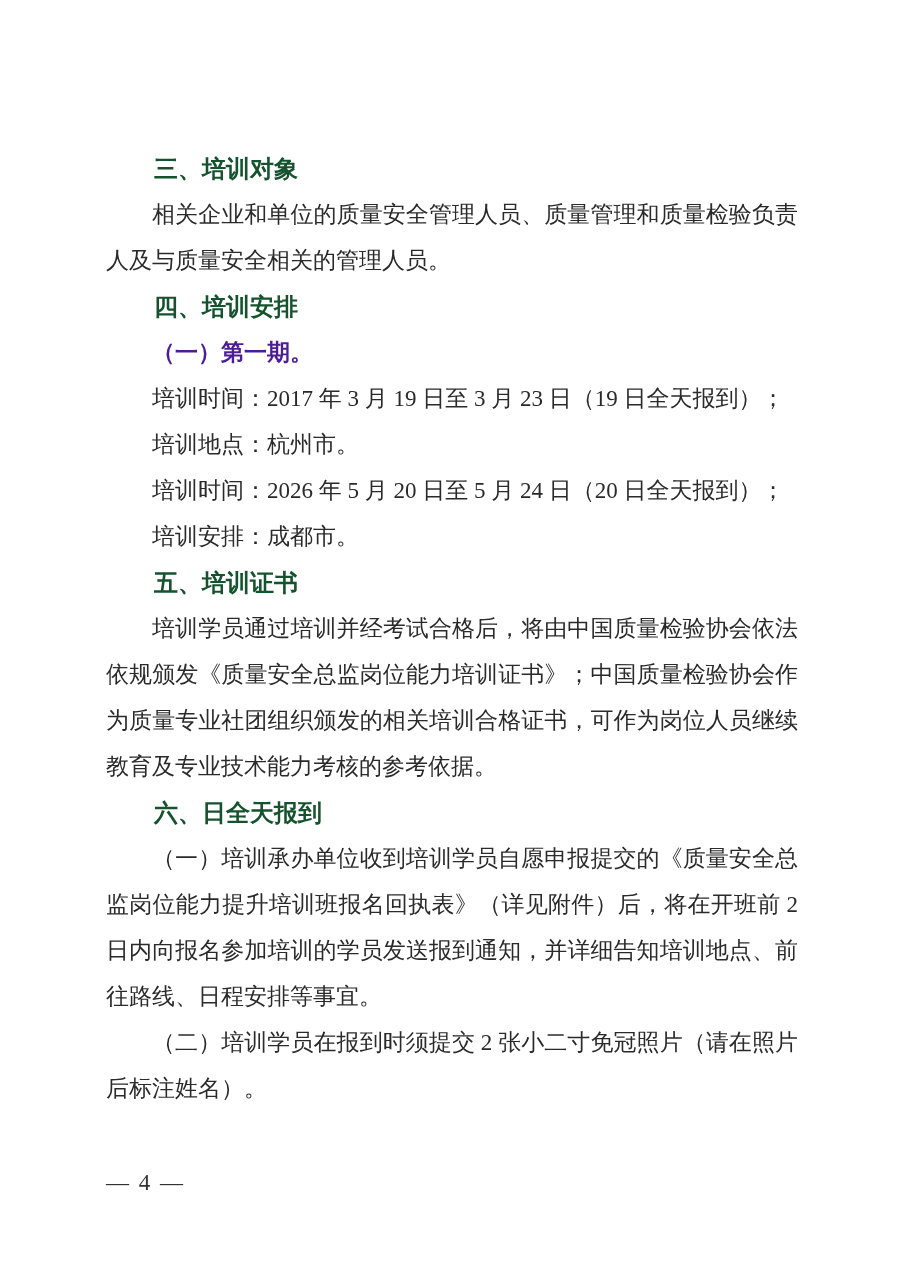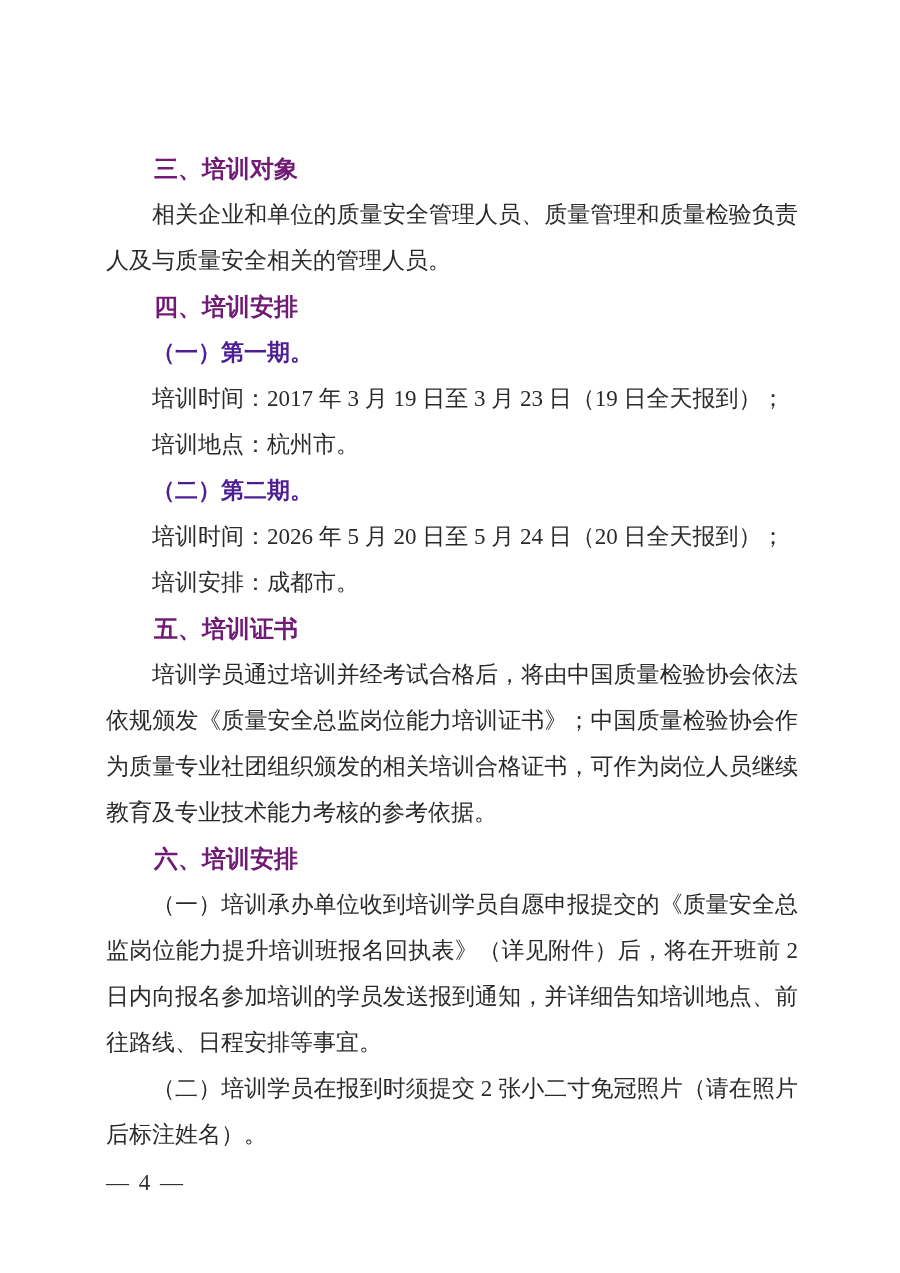--- a/index.html
+++ b/index.html
@@ -27,21 +27,21 @@
   }
   .content p, .content h2 {
     margin: 0;
     padding: 0;
     text-indent: 2em;
   }
   .hd {
     font-family: "Liberation Sans", "DejaVu Sans", sans-serif;
     font-weight: 700;
     font-size: 24px;
-    color: #701a75;
+    color: #14532d;
     text-align: left;
   }
   .sub {
     font-weight: 700;
     color: #4c1d95;
   }
   .pageno {
     position: absolute;
     left: 106px;
     top: 1168px;
@@ -63,31 +63,30 @@
     <p class="para">相关企业和单位的质量安全管理人员、质量管理和质量检验负责人及与质量安全相关的管理人员。</p>
 
     <h2 class="hd">四、培训安排</h2>
 
     <p class="sub">（一）第一期。</p>
 
     <p class="para">培训时间：2017 年 3 月 19 日至 3 月 23 日（19 日全天报到）；</p>
 
     <p class="para">培训地点：杭州市。</p>
 
-    <p class="sub">（二）第二期。</p>
 
     <p class="para">培训时间：2026 年 5 月 20 日至 5 月 24 日（20 日全天报到）；</p>
 
     <p class="para">培训安排：成都市。</p>
 
     <h2 class="hd">五、培训证书</h2>
 
     <p class="para">培训学员通过培训并经考试合格后，将由中国质量检验协会依法依规颁发《质量安全总监岗位能力培训证书》；中国质量检验协会作为质量专业社团组织颁发的相关培训合格证书，可作为岗位人员继续教育及专业技术能力考核的参考依据。</p>
 
-    <h2 class="hd">六、培训安排</h2>
+    <h2 class="hd">六、日全天报到</h2>
 
     <p class="para">（一）培训承办单位收到培训学员自愿申报提交的《质量安全总监岗位能力提升培训班报名回执表》（详见附件）后，将在开班前 2 日内向报名参加培训的学员发送报到通知，并详细告知培训地点、前往路线、日程安排等事宜。</p>
 
     <p class="para">（二）培训学员在报到时须提交 2 张小二寸免冠照片（请在照片后标注姓名）。</p>
 
   </main>
 
   <footer class="pageno">— 4 —</footer>
 </div>
 

